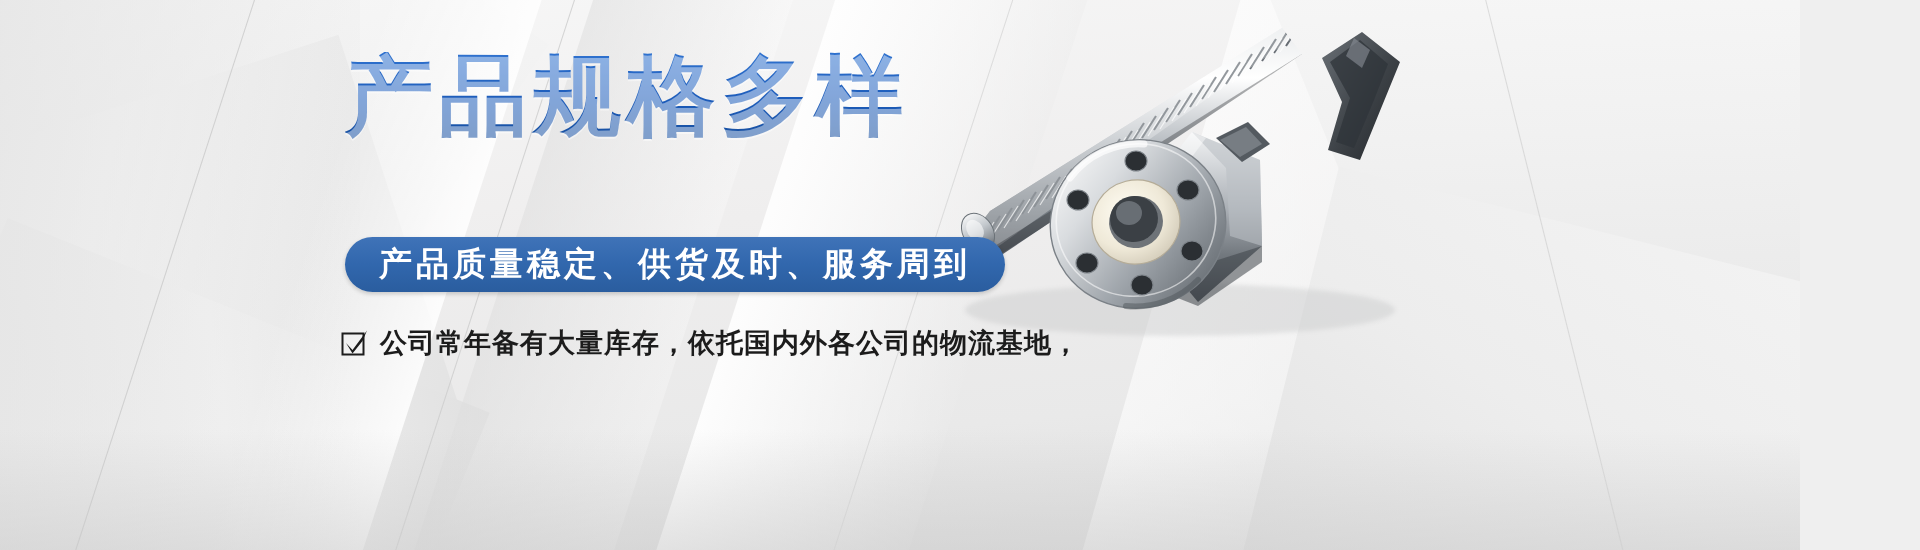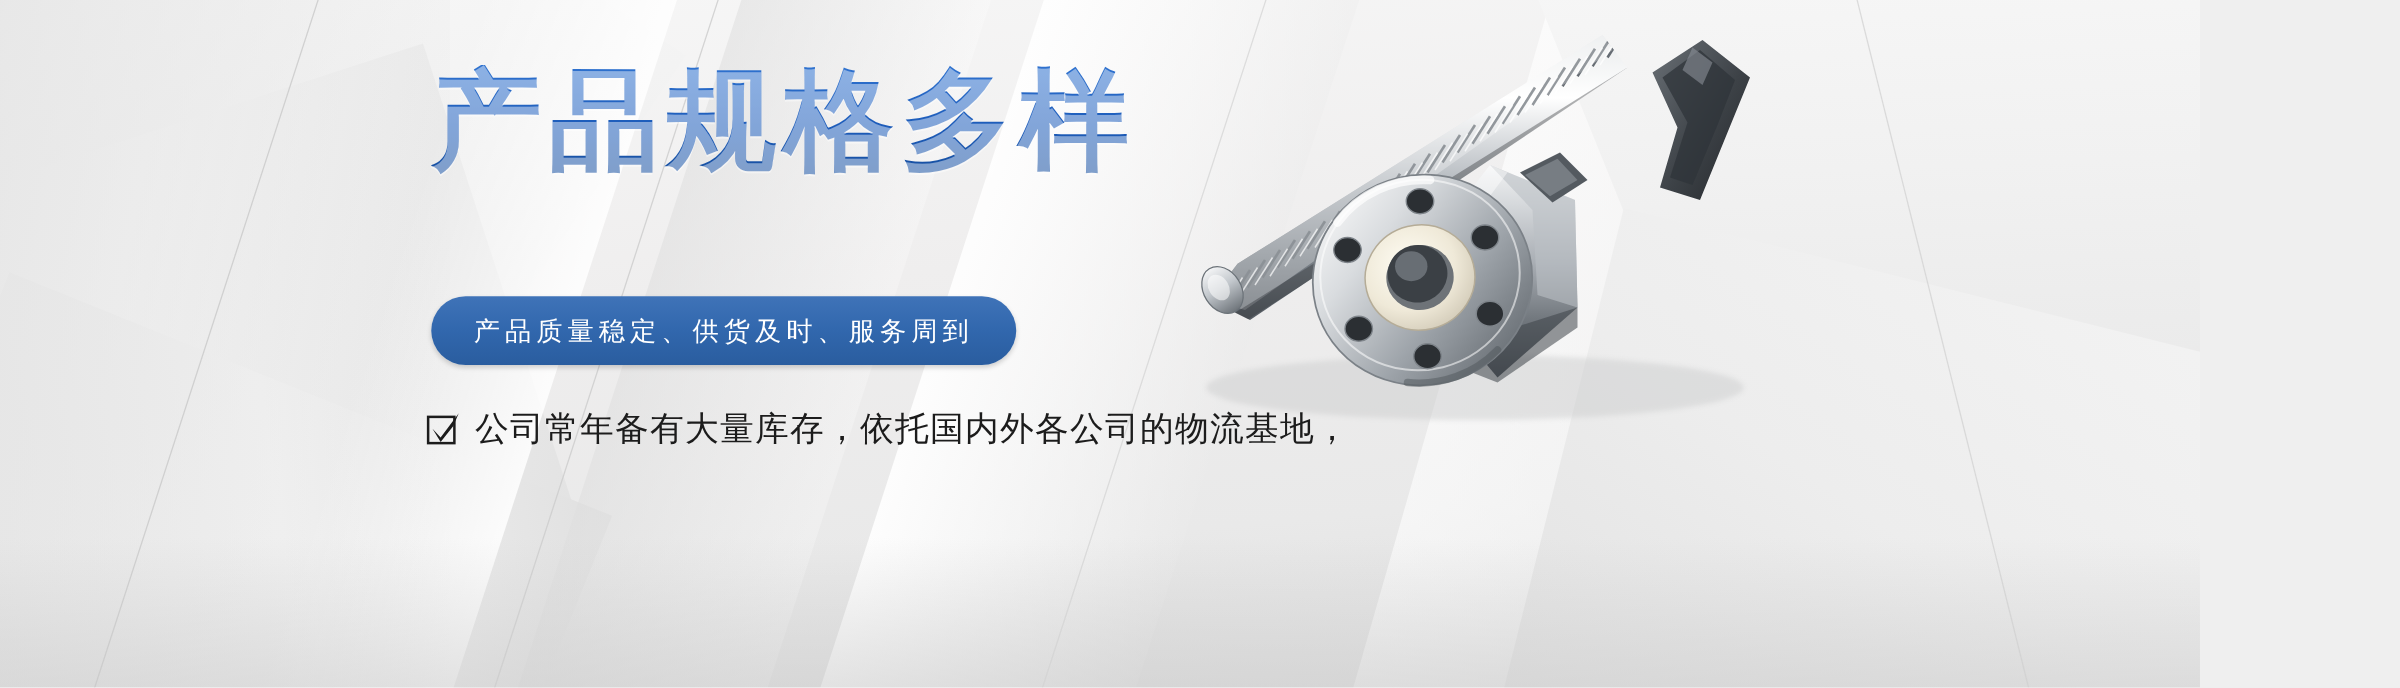--- a/index.html
+++ b/index.html
@@ -5,20 +5,21 @@
 <style>
   html,body{margin:0;padding:0;}
   body{
     width:1920px;height:550px;overflow:hidden;
     font-family:"Liberation Sans","DejaVu Sans",sans-serif;
     background:#efefef;
   }
   .banner{
     position:relative;width:1760px;height:550px;overflow:hidden;
     background:linear-gradient(175deg,#f7f7f7 0%,#efeeee 40%,#e9e9e9 72%,#dcdcdc 100%);
+    padding-left:40px;
   }
 
   
   .bg{position:absolute;inset:0;overflow:hidden;}
   .facet{position:absolute;}
 
   .f-left-top{
     left:-120px;top:-160px;width:560px;height:560px;
     background:linear-gradient(135deg,#ffffff 0%,#f2f2f2 55%,#e4e4e4 100%);
     transform:rotate(34deg);
@@ -105,34 +106,34 @@
 
   .pill{
     position:absolute;left:345px;top:237px;
     height:55px;padding:0 34px;
     display:flex;align-items:center;
     border-radius:28px;
     background:linear-gradient(180deg,#3f73b8 0%,#3167ad 50%,#2a5d9f 100%);
     box-shadow:0 2px 4px rgba(0,0,0,.18);
   }
   .pill-text{
-    color:#ffffff;font-size:21px;font-weight:normal;letter-spacing:4px;
+    color:#ffffff;font-size:33px;font-weight:bold;letter-spacing:4px;
     white-space:nowrap;
   }
 
   .bullets{position:absolute;left:340px;top:325px;}
   .bullet{display:flex;align-items:center;margin-bottom:24px;}
   .check-icon{
     width:28px;height:28px;flex:0 0 28px;margin-right:12px;
     position:relative;display:inline-block;
   }
   .check-icon svg{display:block;width:28px;height:28px;}
   .bullet-text{
     font-size:27px;color:#1c1c1c;letter-spacing:1px;white-space:nowrap;
-    font-weight:400;
+    font-weight:700;
   }
 
   
   .product{
     position:absolute;left:930px;top:10px;width:560px;height:350px;
   }
   .product svg{display:block;}
 </style>
 </head>
 <body>

